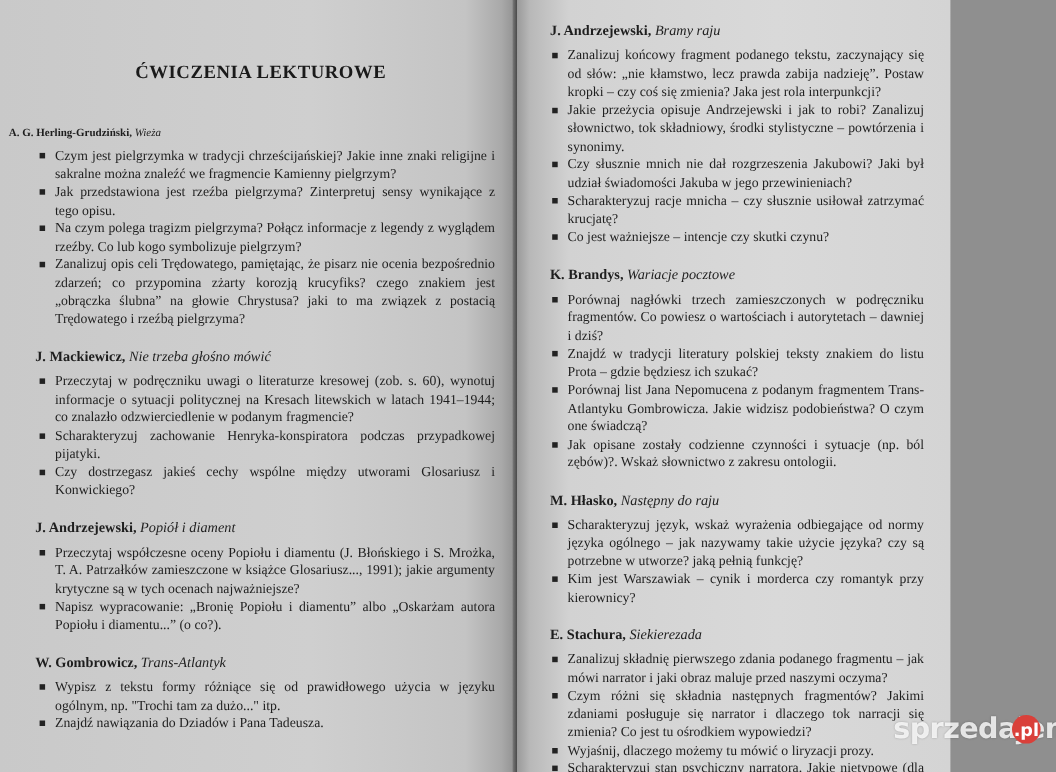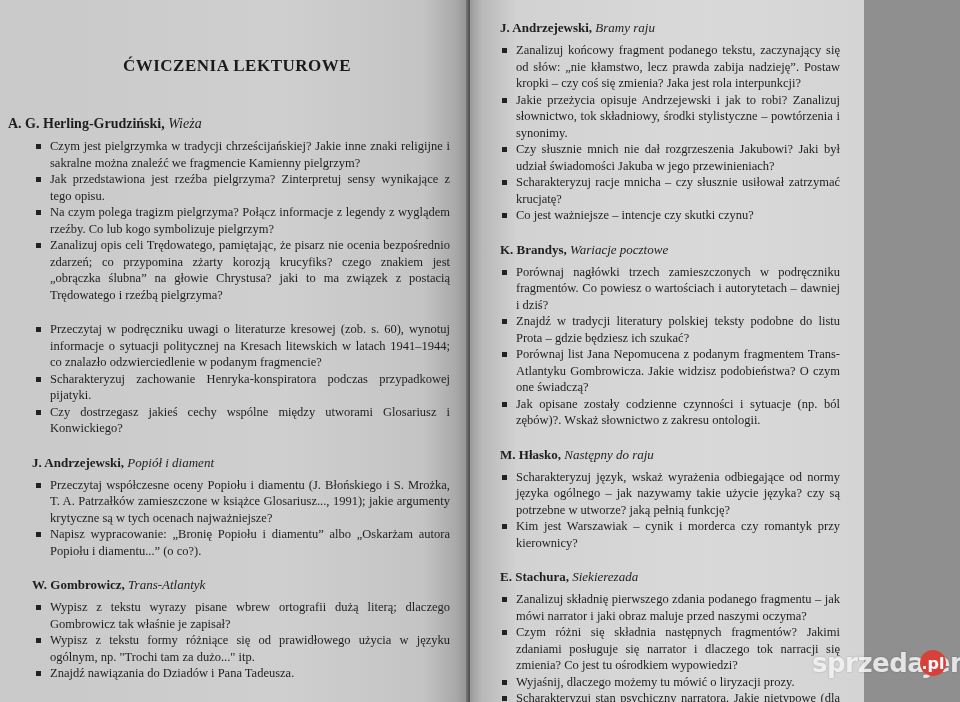--- a/index.html
+++ b/index.html
@@ -30,21 +30,21 @@
   }
   .heading {
     text-align: center; font-weight: bold; font-size: 17px; letter-spacing: 0.5px;
     margin: 0 0 40px 0; color: #1a1a1a;
   }
   .section { margin: 0 0 18px 0; }
   .section-head { font-size: 13px; margin: 0 0 6px 0; }
   .section-head .author { font-weight: bold; }
   .section-head .title { font-style: italic; }
   .page-left .section-head { margin-left: 4px; }
-  .page-left .section-head.first { margin-left: 0; font-size: 14px; }
+  .page-left .section-head.first { margin-left: 0; font-size: 10px; }
   .page-left .section-head.indent { margin-left: 24px; }
   ul.items { list-style: none; margin: 0; padding: 0; }
   ul.items li {
     position: relative; font-size: 12.5px; line-height: 16.5px;
     padding-left: 16px; margin: 0 16px 0 0; text-align: justify;
   }
   .page-left ul.items { margin-left: 26px; }
   .page-right ul.items { margin-left: 0; }
   ul.items li::before {
     content: ""; position: absolute; left: 2px; top: 6px;
@@ -77,20 +77,23 @@
       </div>
       <ul class="items">
         <li>Czym jest pielgrzymka w tradycji chrześcijańskiej? Jakie inne znaki religijne i sakralne można znaleźć we fragmencie Kamienny pielgrzym?</li>
         <li>Jak przedstawiona jest rzeźba pielgrzyma? Zinterpretuj sensy wynikające z tego opisu.</li>
         <li>Na czym polega tragizm pielgrzyma? Połącz informacje z legendy z wyglądem rzeźby. Co lub kogo symbolizuje pielgrzym?</li>
         <li>Zanalizuj opis celi Trędowatego, pamiętając, że pisarz nie ocenia bezpośrednio zdarzeń; co przypomina zżarty korozją krucyfiks? czego znakiem jest „obrączka ślubna” na głowie Chrystusa? jaki to ma związek z postacią Trędowatego i rzeźbą pielgrzyma?</li>
       </ul>
     </div>
 
     <div class="section">
+      <div class="section-head indent">
+        <span class="author">J. Mackiewicz, </span><span class="title">Nie trzeba głośno mówić</span>
+      </div>
       <ul class="items">
         <li>Przeczytaj w podręczniku uwagi o literaturze kresowej (zob. s. 60), wynotuj informacje o sytuacji politycznej na Kresach litewskich w latach 1941–1944; co znalazło odzwierciedlenie w podanym fragmencie?</li>
         <li>Scharakteryzuj zachowanie Henryka-konspiratora podczas przypadkowej pijatyki.</li>
         <li>Czy dostrzegasz jakieś cechy wspólne między utworami Glosariusz i Konwickiego?</li>
       </ul>
     </div>
 
     <div class="section">
       <div class="section-head indent">
         <span class="author">J. Andrzejewski, </span><span class="title">Popiół i diament</span>
@@ -99,21 +102,20 @@
         <li>Przeczytaj współczesne oceny Popiołu i diamentu (J. Błońskiego i S. Mrożka, T. A. Patrzałków zamieszczone w książce Glosariusz..., 1991); jakie argumenty krytyczne są w tych ocenach najważniejsze?</li>
         <li>Napisz wypracowanie: „Bronię Popiołu i diamentu” albo „Oskarżam autora Popiołu i diamentu...” (o co?).</li>
       </ul>
     </div>
 
     <div class="section">
       <div class="section-head indent">
         <span class="author">W. Gombrowicz, </span><span class="title">Trans-Atlantyk</span>
       </div>
       <ul class="items">
-        <li>Wypisz z tekstu wyrazy pisane wbrew ortografii dużą literą; dlaczego Gombrowicz tak właśnie je zapisał?</li>
         <li>Wypisz z tekstu formy różniące się od prawidłowego użycia w języku ogólnym, np. "Trochi tam za dużo..." itp.</li>
         <li>Znajdź nawiązania do Dziadów i Pana Tadeusza.</li>
 
       </ul>
     </div>
   </div>
 
   <div class="gutter"></div>
 
   <div class="page page-right">
@@ -129,21 +131,21 @@
         <li>Co jest ważniejsze – intencje czy skutki czynu?</li>
       </ul>
     </div>
 
     <div class="section">
       <div class="section-head">
         <span class="author">K. Brandys, </span><span class="title">Wariacje pocztowe</span>
       </div>
       <ul class="items">
         <li>Porównaj nagłówki trzech zamieszczonych w podręczniku fragmentów. Co powiesz o wartościach i autorytetach – dawniej i dziś?</li>
-        <li>Znajdź w tradycji literatury polskiej teksty podobne do listu Prota – gdzie będziesz ich szukać?</li>
+        <li>Znajdź w tradycji literatury polskiej teksty znakiem do listu Prota – gdzie będziesz ich szukać?</li>
         <li>Porównaj list Jana Nepomucena z podanym fragmentem Trans-Atlantyku Gombrowicza. Jakie widzisz podobieństwa? O czym one świadczą?</li>
         <li>Jak opisane zostały codzienne czynności i sytuacje (np. ból zębów)?. Wskaż słownictwo z zakresu ontologii.</li>
       </ul>
     </div>
 
     <div class="section">
       <div class="section-head">
         <span class="author">M. Hłasko, </span><span class="title">Następny do raju</span>
       </div>
       <ul class="items">

